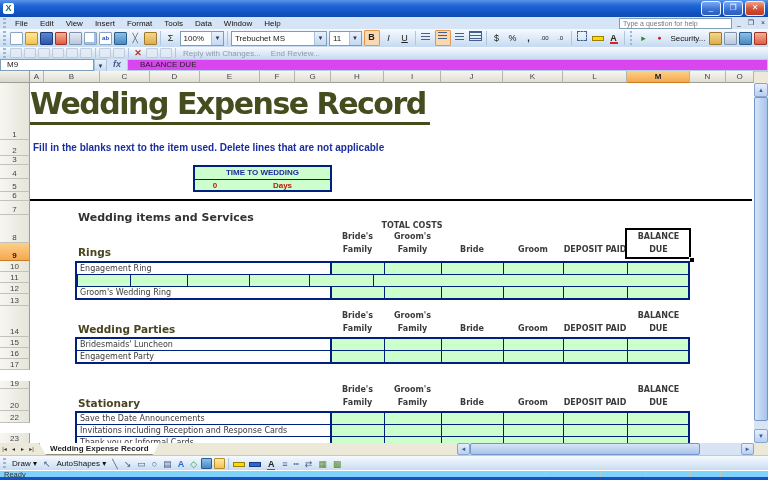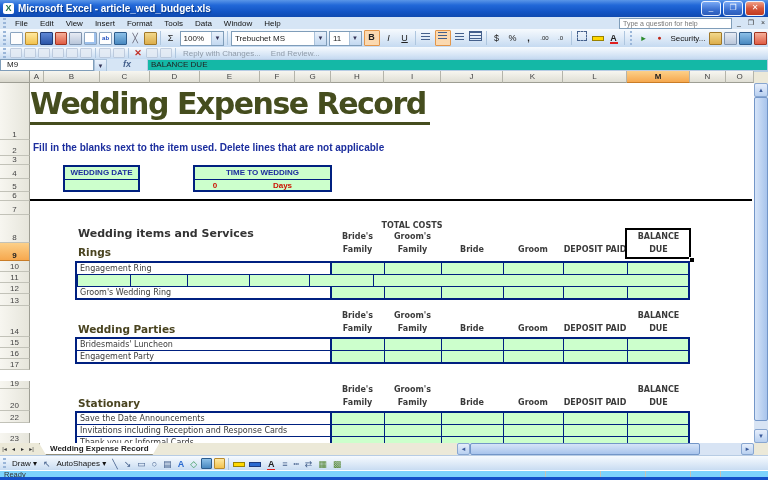--- a/index.html
+++ b/index.html
@@ -55,22 +55,22 @@
   .grayic{background:#e4ebf4;border:1px solid #b6c4d8;opacity:.8;}
   .redx{color:#c03028;font-weight:bold;}
   .gtext{color:#8e9aa8;font-size:8px;margin:0 5px;white-space:nowrap;}
   
   #fbar{position:absolute;left:0;top:59px;width:768px;height:12px;background:#d6e5f5;
     display:flex;border-bottom:1px solid #b7cce4;}
   #namebox{width:86px;height:10px;background:#fff;border:1px solid #7f9db9;font-size:8px;
     line-height:10px;padding-left:6px;}
   #namedrop{width:11px;height:12px;background:linear-gradient(180deg,#e9f1fb,#c3d9f1);
     border:1px solid #aac2da;font-size:6px;line-height:12px;text-align:center;color:#335;}
-  #fxlbl{font-style:italic;font-weight:bold;color:#44608c;font-size:9px;margin:0 16px;}
-  #fvalue{flex:1;height:10px;background:#14b8a6;border:1px solid #b7cce4;font-size:8px;line-height:10px;padding-left:3px;color:#222;}
+  #fxlbl{font-style:italic;font-weight:bold;color:#44608c;font-size:9px;margin:0 6px;}
+  #fvalue{flex:1;height:10px;background:#d946ef;border:1px solid #b7cce4;font-size:8px;line-height:10px;padding-left:12px;color:#222;}
   
   #colhdr{position:absolute;left:0;top:71px;width:754px;height:12px;display:flex;}
   .corner{width:30px;height:12px;background:linear-gradient(180deg,#f2f1ea,#d8d7cc);
     border-right:1px solid #9e9e94;border-bottom:1px solid #9e9e94;box-sizing:border-box;}
   .chc{height:12px;box-sizing:border-box;border-right:1px solid #b4b4aa;border-bottom:1px solid #9e9e94;
     background:linear-gradient(180deg,#f7f6f0,#e0dfd5);font-size:8px;color:#444;text-align:center;line-height:11px;}
   .chc.sel,.rh.sel{background:linear-gradient(180deg,#fcd089,#f6a84e);border-bottom:1px solid #c97c26;color:#222;font-weight:bold;}
   
   #gridbody{position:absolute;left:0;top:83px;width:754px;height:360px;background:#fff;overflow:hidden;}
   #rowhdr{position:absolute;left:0;top:0;width:30px;height:100%;}
@@ -132,21 +132,20 @@
   #statusbar .panel{position:absolute;top:0;height:7px;border-left:1px solid #c8c4b2;}
   #bottomedge{position:absolute;left:0;top:477px;width:768px;height:3px;background:#1550c8;}
 </style>
 </head>
 <body>
 
 <div id="app">
 
   <div id="titlebar">
     <span class="xlicon">X</span>
-    <span id="titletext">Microsoft Excel - article_wed_budget.xls</span>
     <span class="wbtns">
       <span class="wbtn">_</span>
       <span class="wbtn">❐</span>
       <span class="wbtn close">✕</span>
     </span>
   </div>
 
   <div id="menubar">
     <span class="grip"></span>
     <span class="menuitem">File</span>
@@ -289,35 +288,31 @@
         <div class="rh" style="top: 298px; height: 8px;">19</div>
         <div class="rh" style="top: 306px; height: 22px;">20</div>
         <div class="rh" style="top: 328px; height: 11px;">21</div>
         <div class="rh" style="top: 329px; height: 11px;">22</div>
         <div class="rh" style="top: 350px; height: 11px;">23</div>
       </div>
 
     <div id="sheettitle">Wedding Expense Record</div>
     <div id="instructions">Fill in the blanks next to the item used.  Delete lines that are not applicable</div>
 
-    <div class="gbox" style="left:63px;top:82px;width:77px;height:27px">
-      <div class="hd">WEDDING DATE</div>
-      <div class="vl"></div>
-    </div>
     <div class="gbox" style="left:193px;top:82px;width:139px;height:27px">
       <div class="hd">TIME TO WEDDING</div>
       <div class="vl">
         <span style="width:40px;text-align:center">0</span>
         <span style="flex:1;text-align:center">Days</span>
       </div>
     </div>
 
     <div class="divider"></div>
 
-    <div class="secname" style="top:144px;font-size:11px;color:#333">Wedding items and Services</div>
+    <div class="secname" style="top:128px;font-size:11px;color:#333">Wedding items and Services</div>
     <div id="totalcosts">TOTAL COSTS</div>
 
     <div class="chdrs" style="top:147px">
         <div class="chcol" style="width: 53px;">
           <span>Bride's</span>
           <span>Family</span>
         </div>
         <div class="chcol" style="width: 57px;">
           <span>Groom's</span>
           <span>Family</span>

